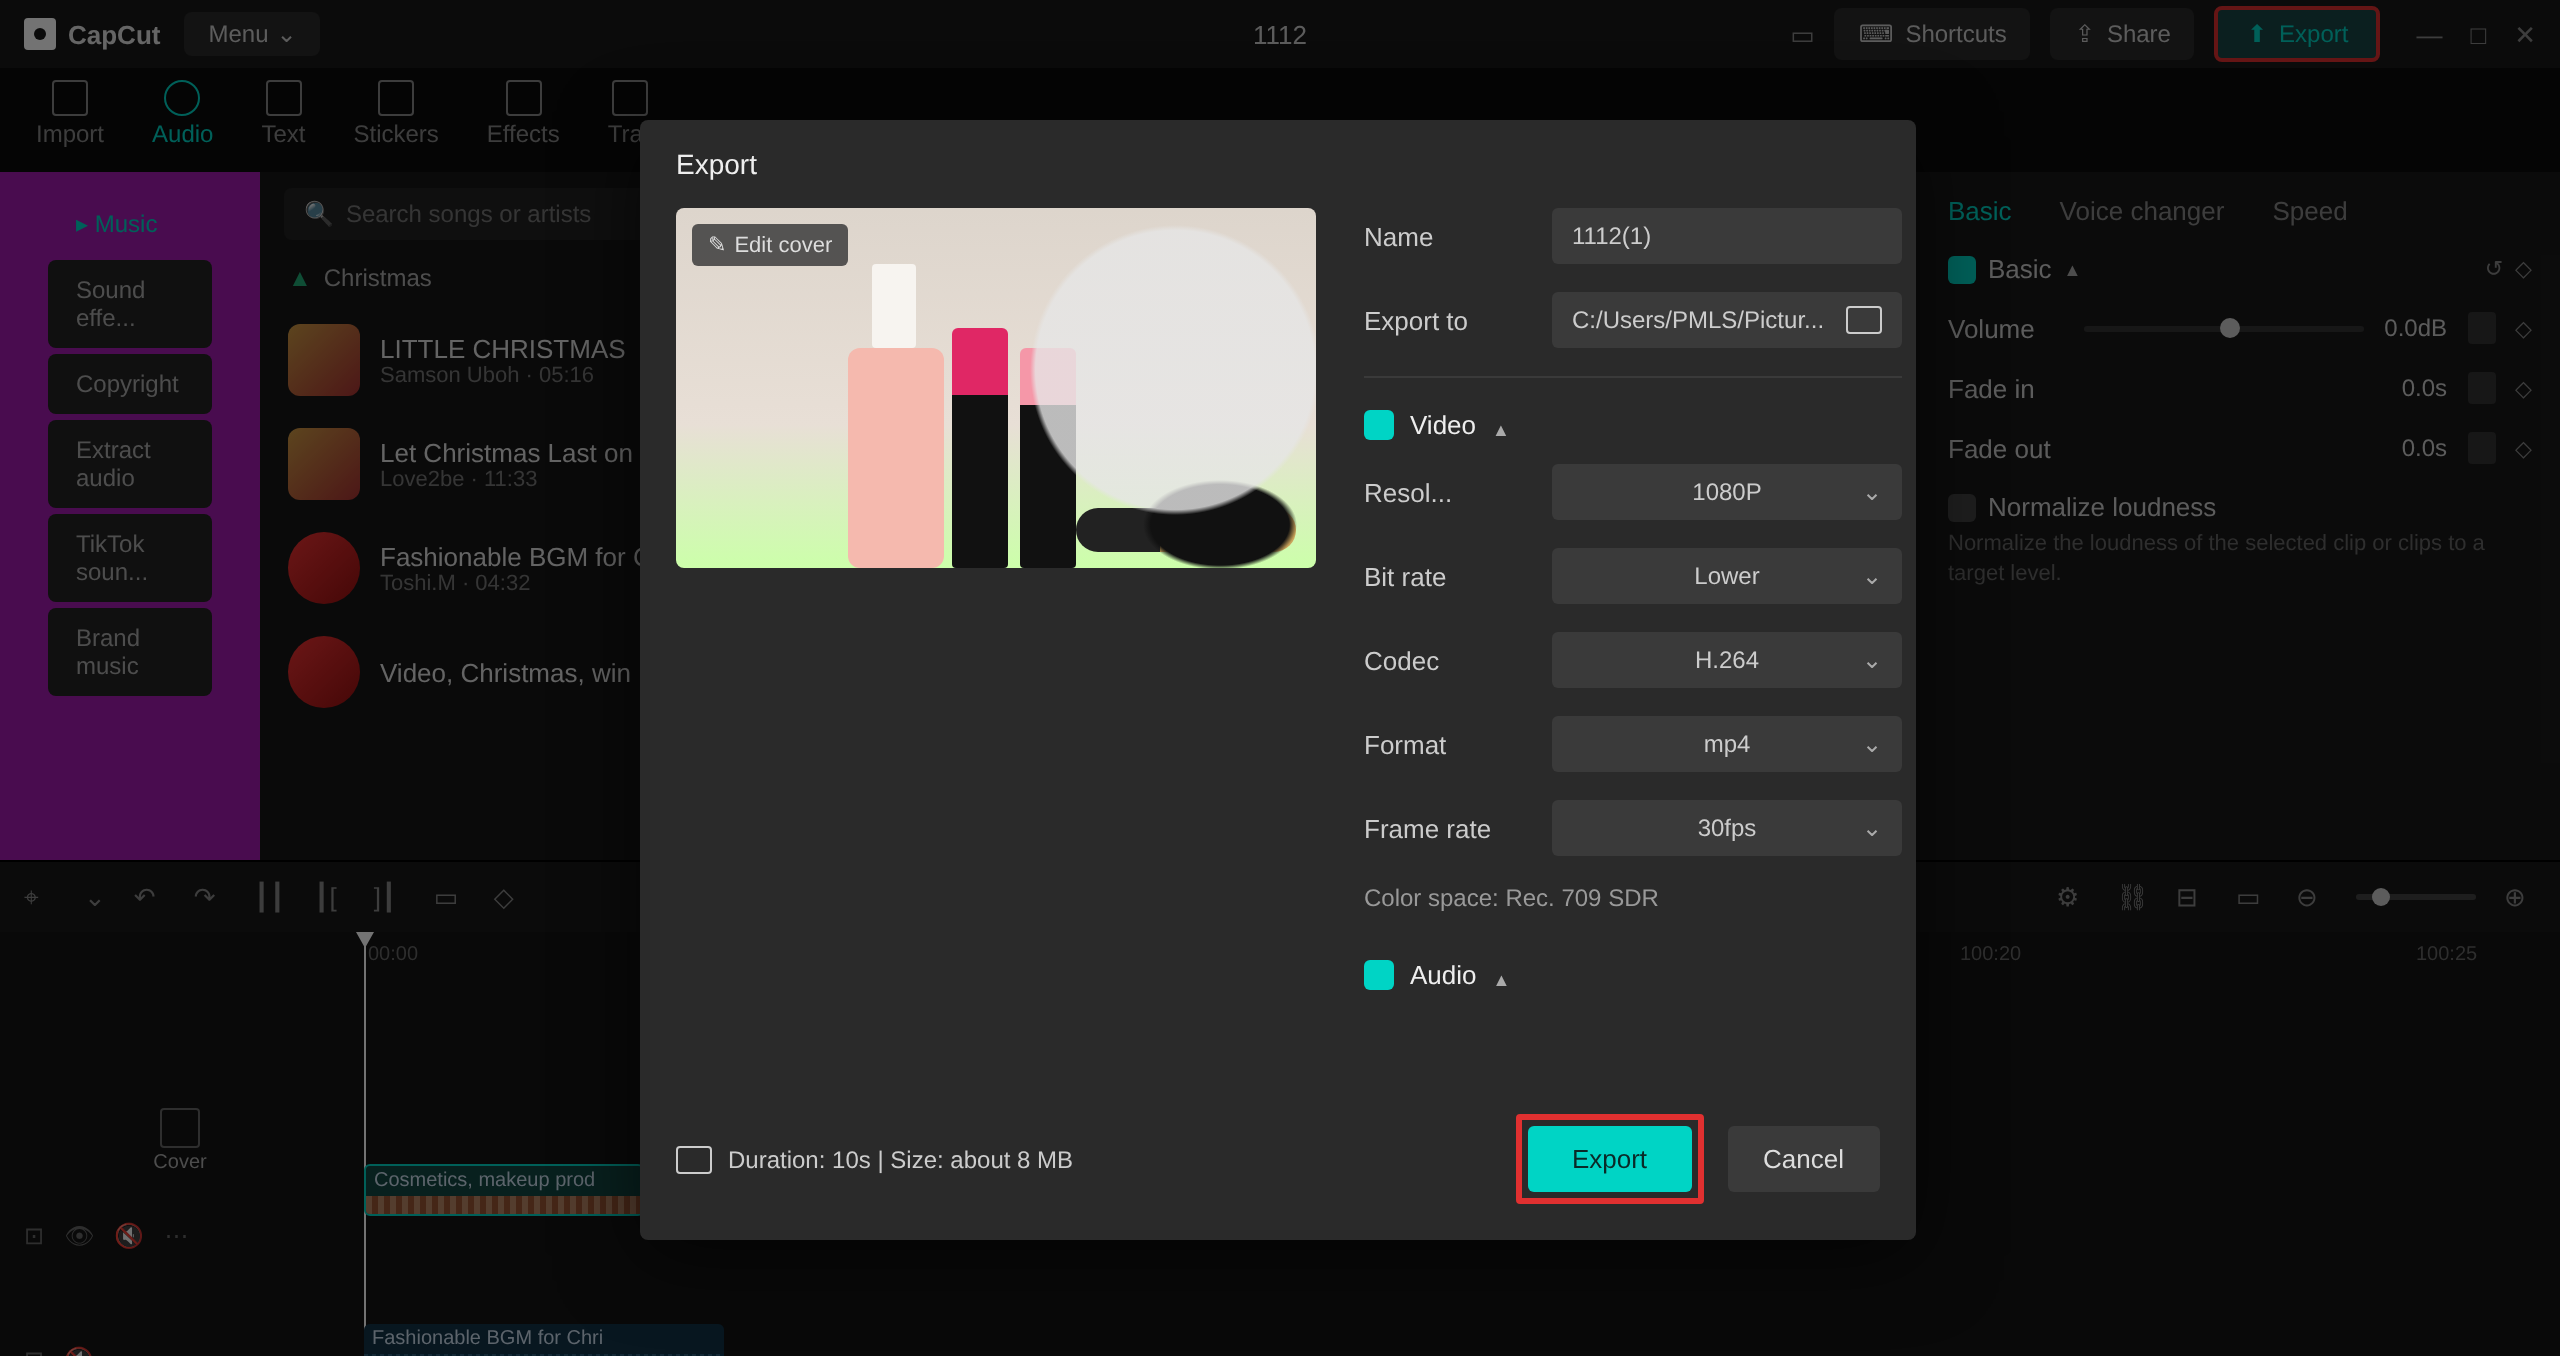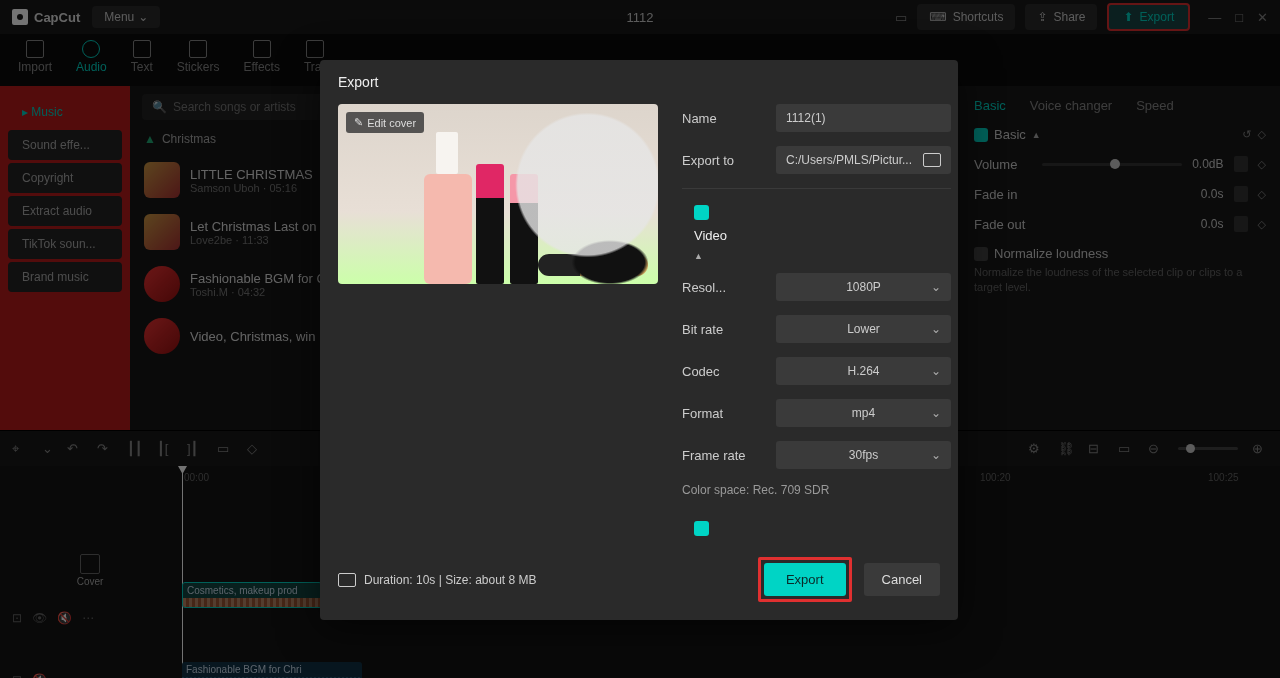--- a/index.html
+++ b/index.html
@@ -13,21 +13,21 @@
 .menu-btn { background:#2a2a2a; border:none; color:#ccc; padding:4px 12px; border-radius:4px; cursor:pointer; font-size:12px; display:flex; align-items:center; gap:4px; }
 .title-center { position:absolute; left:50%; transform:translateX(-50%); font-size:13px; color:#ccc; }
 .topbar-right { margin-left:auto; display:flex; align-items:center; gap:10px; }
 .top-btn { background:#2a2a2a; border:none; color:#ccc; padding:6px 12px; border-radius:4px; cursor:pointer; font-size:12px; display:flex; align-items:center; gap:6px; }
 .export-top { background:#1a4645; color:#00d4c5; border:2px solid #e03030; padding:5px 14px; }
 .win-ctrl { display:flex; gap:14px; margin-left:8px; color:#888; }
 .win-ctrl span { cursor:pointer; }
 
 
 .main { display:flex; height:344px; }
-.leftcol { width:130px; background:#b91c1c; padding:8px 0; }
+.leftcol { width:130px; background:#a21caf; padding:8px 16px; }
 .tabbar { display:flex; gap:24px; padding:6px 18px 12px; color:#888; font-size:12px; }
 .tabbar .tab { display:flex; flex-direction:column; align-items:center; gap:2px; cursor:pointer; }
 .tabbar .tab.active { color:#00d4c5; }
 .tab-ic { width:18px; height:18px; border:1.5px solid currentColor; border-radius:2px; }
 .tab-ic.circle { border-radius:50%; }
 .side-item { padding:8px 14px; margin:3px 8px; color:#aaa; font-size:12px; border-radius:4px; cursor:pointer; }
 .side-item.active { color:#00d4c5; }
 .side-item:not(.active){ background:#242424; }
 
 .midcol { flex:0 0 440px; background:#181818; }
@@ -96,21 +96,21 @@
 .brush { position:absolute; bottom:8px; right:10px; width:110px; height:22px; background:linear-gradient(90deg,#222 0 38%,#caa25a 38% 100%); border-radius:12px; }
 .edit-cover { position:absolute; top:8px; left:8px; background:rgba(60,60,60,.85); color:#ddd; padding:4px 8px; border-radius:3px; font-size:11px; display:flex; align-items:center; gap:4px; }
 .form-col { flex:1; position:relative; }
 .frow { display:flex; align-items:center; margin-bottom:14px; gap:10px; }
 .flabel { width:84px; color:#ccc; font-size:13px; }
 .finput { flex:1; background:#3a3a3a; border:none; border-radius:3px; padding:7px 10px; color:#ccc; font-size:12px; }
 .fpath { flex:1; background:#3a3a3a; border-radius:3px; padding:7px 10px; color:#ccc; font-size:12px; display:flex; align-items:center; justify-content:space-between; }
 .folder-ic { width:18px; height:14px; border:1.5px solid #ccc; border-radius:2px; }
 .fselect { flex:1; background:#3a3a3a; border-radius:3px; padding:7px 10px; color:#ccc; font-size:12px; display:flex; align-items:center; justify-content:center; position:relative;text-align:center; }
 .fselect::after { content:"⌄"; position:absolute; right:10px; color:#aaa; font-size:12px; }
-.fsect { display:flex; align-items:flex-start; gap:8px; margin:16px 12px 12px;flex-direction:column; }
+.fsect { display:flex; align-items:flex-end; gap:8px; margin:16px 0 12px; }
 .fsect .chk { width:15px; height:15px; }
 .fsect-lbl { color:#eee; font-size:13px; font-weight:500; }
 .caret-up { font-size:9px; color:#aaa; }
 .hr { height:1px; background:#3a3a3a; margin:6px 0 14px; }
 .colorspace { color:#999; font-size:12px; margin-top:6px; }
 .modal-foot { padding:14px 18px 18px; display:flex; align-items:center; }
 .duration { color:#ccc; font-size:12px; display:flex; align-items:center; gap:8px; }
 .film-ic { width:18px; height:14px; border:1.5px solid #ccc; border-radius:2px; }
 .foot-btns { margin-left:auto; display:flex; gap:12px; align-items:center; }
 .btn-export { background:#00d4c5; color:#0a2a28; border:none; padding:9px 22px; border-radius:3px; font-size:13px; font-weight:500; cursor:pointer; }

